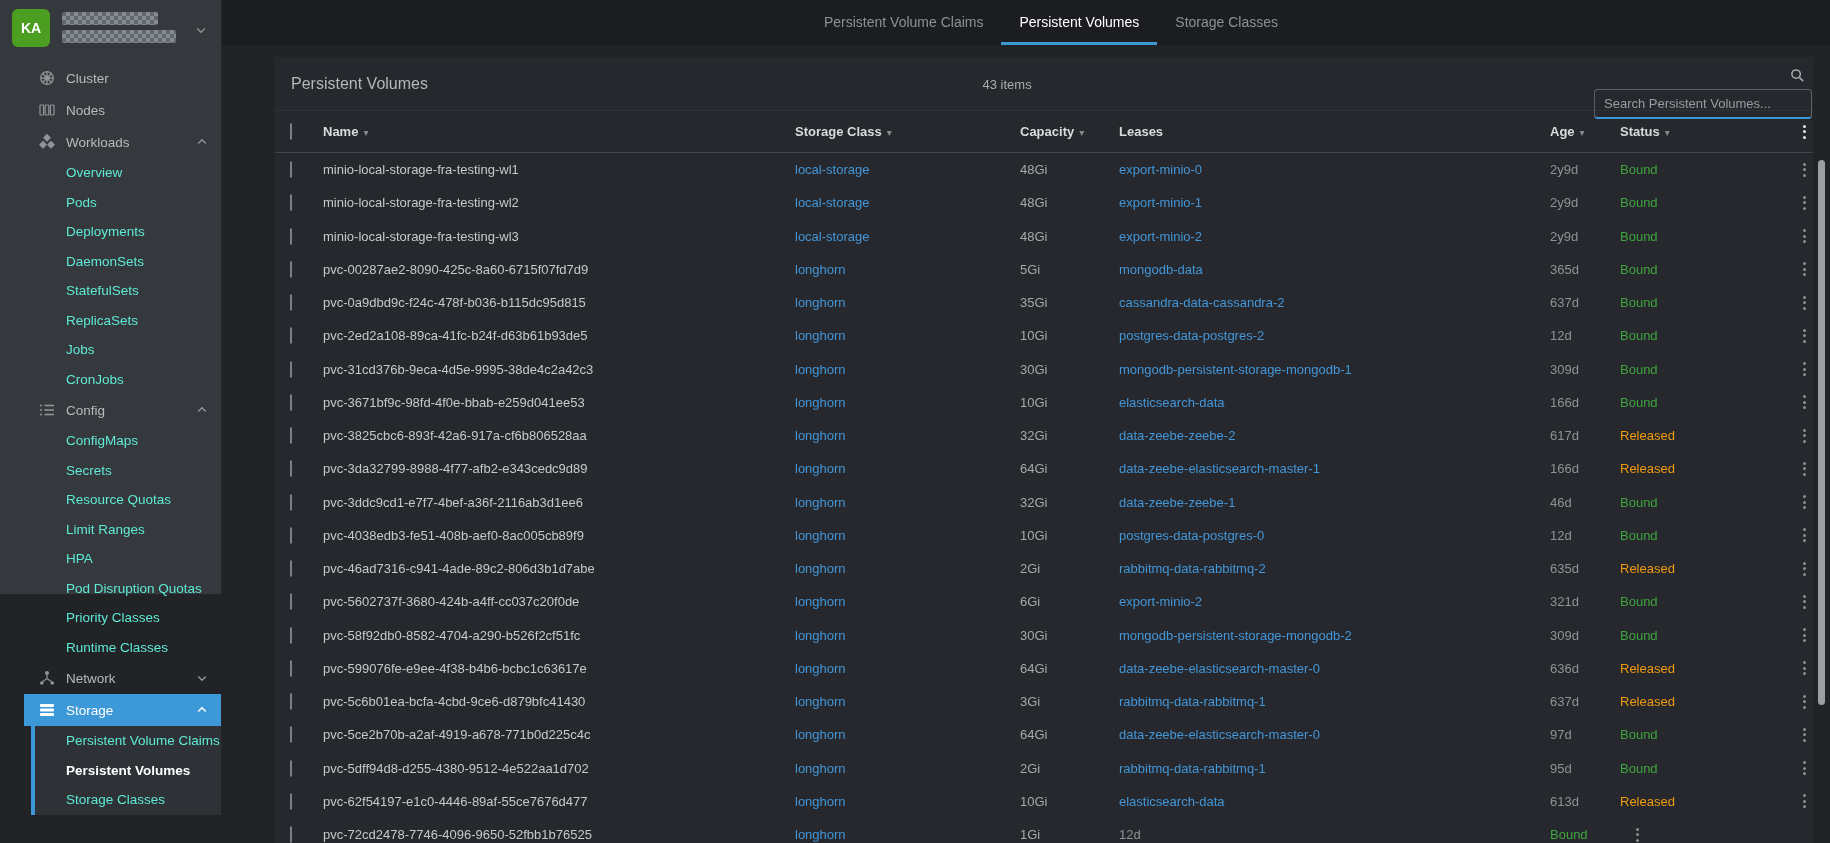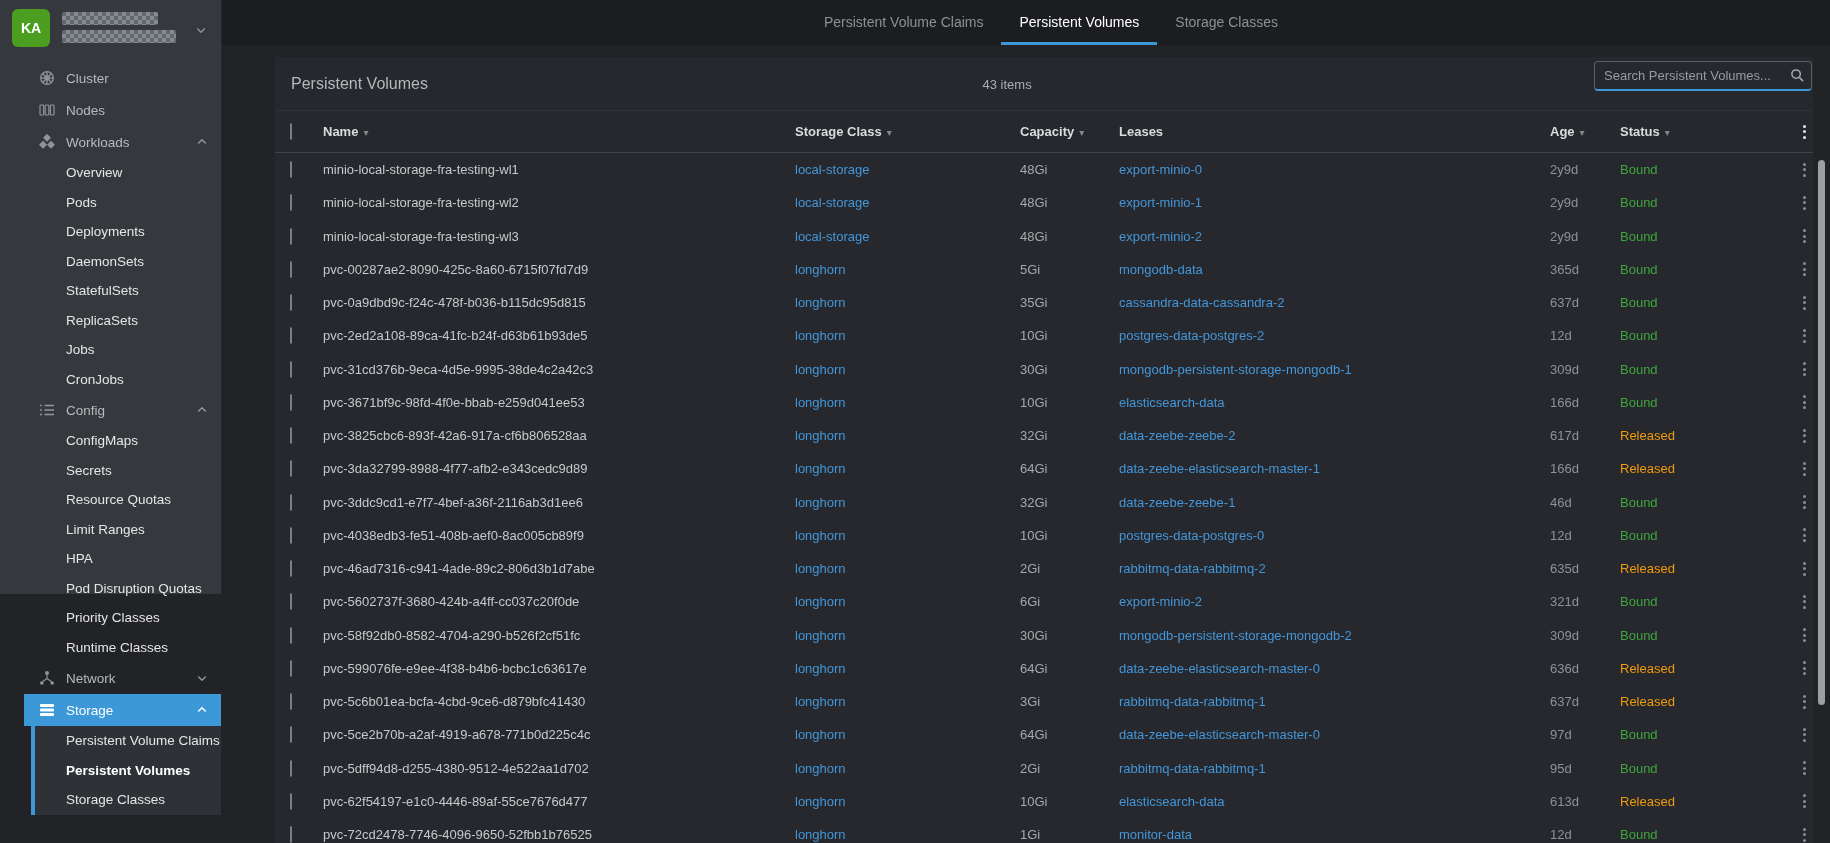--- a/index.html
+++ b/index.html
@@ -14,21 +14,21 @@
   .redacted-wrap{margin-left:12px;padding-top:3px;}
   .redacted{height:13px;border-radius:2px;margin-bottom:5px;opacity:.8;filter:blur(.6px);
     background-image:linear-gradient(45deg,#9aa0a3 25%,transparent 25%,transparent 75%,#9aa0a3 75%),
                      linear-gradient(45deg,#9aa0a3 25%,#6f7478 25%,#6f7478 75%,#9aa0a3 75%);
     background-size:8px 8px;background-position:0 0,4px 4px;}
   .redacted.l1{width:96px;} .redacted.l2{width:114px;}
   .sb-caret{position:absolute;right:14px;top:22px;color:#8d9194;}
   .nav{margin-top:6px;padding-left:24px;}
   .nav-item{display:flex;align-items:center;color:#b7babd;font-size:13.5px;position:relative;cursor:pointer;}
   .nav-item.top{height:32px;}
-  .nav-item.child{height:29.5px;padding-left:42px;color:#e5e5e5;}
+  .nav-item.child{height:29.5px;padding-left:42px;color:#5eead4;}
   .nav-item .ico{width:20px;margin-left:13px;margin-right:9px;display:flex;justify-content:center;align-items:center;color:#8f9498;}
   .nav-item .chev{position:absolute;right:13px;top:50%;transform:translateY(-50%);color:#8f9498;display:flex;}
   .nav-item.active-parent{background:var(--accent);color:#fff;}
   .nav-item.active-parent .ico,.nav-item.active-parent .chev{color:#fff;}
   .storage-sub{border-left:4px solid var(--accent);margin-left:7px;background:#2e3237;}
   .storage-sub .nav-item.child{padding-left:31px;}
   .nav-item.child.active{color:#ffffff;font-weight:bold;}
 
   
   .topbar{position:absolute;left:222px;top:0;width:1608px;height:45px;background:#1b1d20;display:flex;justify-content:center;}
@@ -36,21 +36,21 @@
   .tab{color:#8d9194;font-size:14px;padding:0 18px;line-height:45px;position:relative;cursor:pointer;white-space:nowrap;}
   .tab.active{color:#fff;}
   .tab.active::after{content:"";position:absolute;left:0;right:0;bottom:0;height:3px;background:var(--accent);}
 
   
   .panel{position:absolute;left:275px;top:57px;width:1538px;height:786px;background:#26282d;overflow:hidden;}
   .panel-header{height:53px;position:relative;}
   .page-title{position:absolute;left:16px;top:50%;transform:translateY(-50%);font-size:16px;color:#b5b8bb;}
   .count{position:absolute;left:47.6%;top:50%;transform:translate(-50%,-50%);color:#aaadb0;font-size:13px;}
   .search{position:absolute;right:1px;top:4px;width:218px;height:30px;}
-  .search input{width:100%;height:100%;background:transparent;border:1px solid #595f64;border-bottom:2px solid var(--accent);border-radius:4px;color:#cfd2d4;padding:0 28px 0 9px;font-size:13px;font-family:"Liberation Sans",sans-serif;outline:none;}
+  .search input{width:100%;height:100%;background:transparent;border:1px solid #595f64;border-bottom:2px solid var(--accent);border-radius:4px;color:#cfd2d4;padding:0 28px 0 9px;font-size:13px;font-family:"Liberation Sans",sans-serif;outline:none;margin-top:28px;}
   .search input::placeholder{color:#989ca0;}
   .search .mag{position:absolute;right:7px;top:7px;color:#a6aaae;display:flex;}
 
   .grid{display:grid;grid-template-columns:48px 472px 225px 99px 431px 70px 167px 1fr;align-items:center;}
   .thead{height:43px;border-top:1px solid #303338;border-bottom:1px solid #41454a;font-weight:bold;font-size:13px;color:#d9dbdd;}
   .th{white-space:nowrap;}
   .arr{color:#84888c;font-size:10px;margin-left:5px;font-weight:normal;}
   .cb{width:13px;height:13px;border:1px solid #7b7f83;border-radius:2px;margin-left:15px;background:transparent;cursor:pointer;}
   .row{height:33.25px;font-size:13px;}
   .cell-name{color:#c6c9cb;white-space:nowrap;overflow:hidden;}
@@ -558,21 +558,20 @@
             <i></i>
             <i></i>
           </span>
         </div>
       </div>
       <div class="grid row">
         <div><span class="cb"></span></div>
         <div class="cell-name">pvc-72cd2478-7746-4096-9650-52fbb1b76525</div>
         <div><a class="link">longhorn</a></div>
         <div class="cell-capacity">1Gi</div>
-        <div><a class="link">monitor-data</a></div>
         <div class="cell-age">12d</div>
         <div class="cell-status" style="color:#3fa53e">Bound</div>
         <div>
           <span class="kebab">
             <i></i>
             <i></i>
             <i></i>
           </span>
         </div>
       </div>

